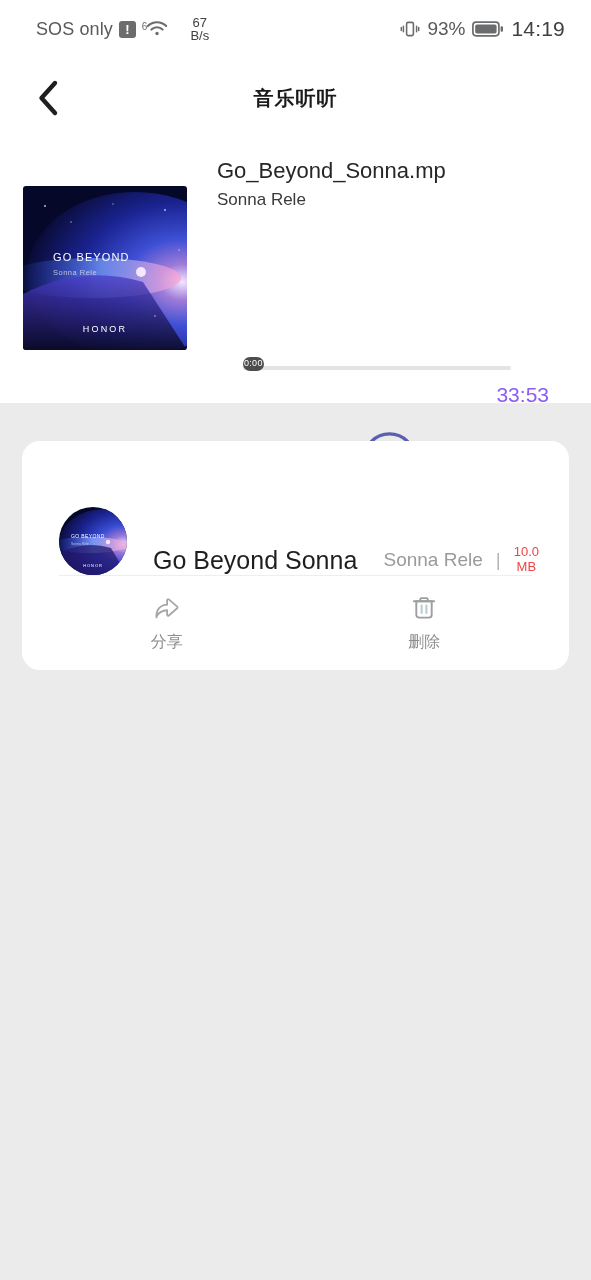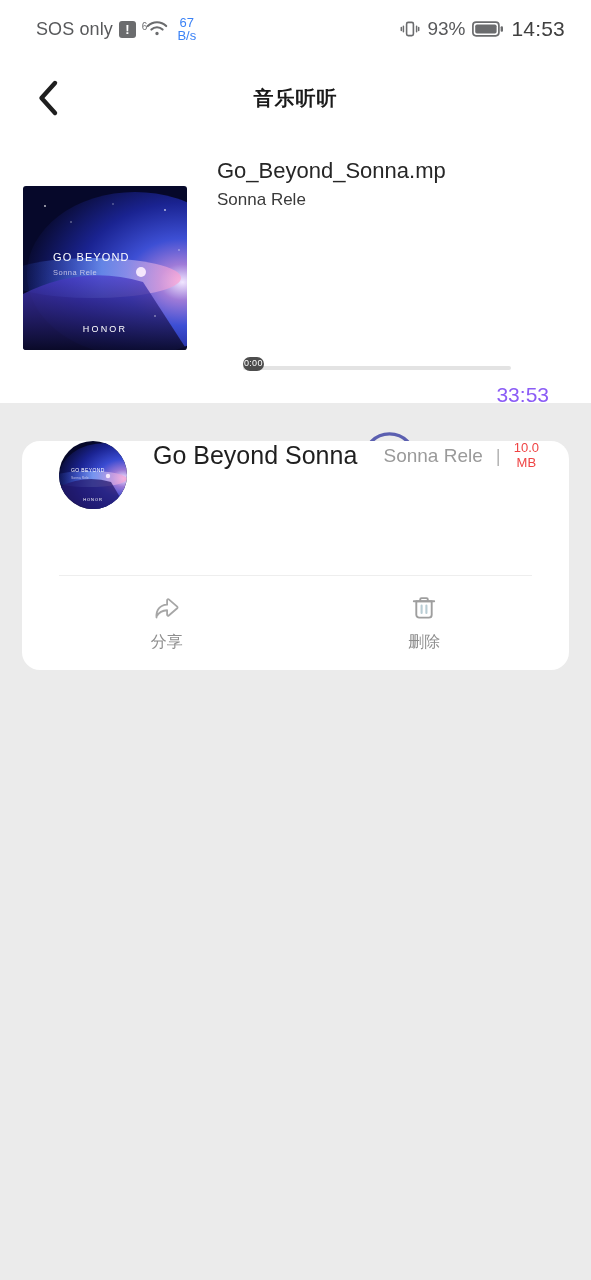--- a/index.html
+++ b/index.html
@@ -51,23 +51,23 @@
     font-size: 10px;
     color: #6b6c6e;
     margin-right: -1px;
     margin-bottom: 6px;
   }
   .netspeed {
     display: flex;
     flex-direction: column;
     align-items: center;
     line-height: 1.0;
-    color: #3b82f6;
+    color: #404040;
     font-size: 13px;
-    margin-left: 3px;
+    margin-left: 16px;
   }
   .netspeed .n1 { font-size: 13px; }
   .netspeed .n2 { font-size: 13px; }
   .battery-pct { font-size: 19px; color: #58595b; }
   .clock { font-size: 21px; color: #404040; letter-spacing: 0.2px; }
 
   
   .navbar {
     position: absolute;
     top: 58px; left: 0;
@@ -160,21 +160,21 @@
     position: absolute;
     left: 22px; top: 441px;
     width: 547px; height: 229px;
     background: #ffffff;
     border-radius: 18px;
   }
   .card-head {
     position: relative;
     height: 134px;
     display: flex;
-    align-items: flex-start;
+    align-items: flex-end;
     padding: 0 30px 0 37px;
   }
   .thumb {
     width: 68px; height: 68px;
     border-radius: 50%;
     overflow: hidden;
     flex: 0 0 68px;
   }
   .thumb svg { display: block; }
   .file-title {
@@ -249,21 +249,21 @@
       <svg width="20" height="20" viewBox="0 0 20 20">
         <rect x="6.6" y="3.4" width="6.8" height="13.2" rx="1.6" fill="none" stroke="#6b6c6e" stroke-width="1.6"></rect>
         <path d="M3.4 7.2v5.6M1.3 8.6v2.8M16.6 7.2v5.6M18.7 8.6v2.8" stroke="#6b6c6e" stroke-width="1.5" stroke-linecap="round"></path>
       </svg>
       <span class="battery-pct">93%</span>
       <svg width="32" height="18" viewBox="0 0 32 18">
         <rect x="0.9" y="2.2" width="26" height="13.6" rx="3.2" fill="none" stroke="#6b6c6e" stroke-width="1.7"></rect>
         <rect x="3.2" y="4.5" width="21.4" height="9" rx="1.8" fill="#6b6c6e"></rect>
         <rect x="28.6" y="6.2" width="2.4" height="5.6" rx="1.1" fill="#6b6c6e"></rect>
       </svg>
-      <span class="clock">14:53</span>
+      <span class="clock">14:19</span>
     </div>
   </div>
 
   <div class="navbar">
     <div class="back-btn">
       <svg width="30" height="40" viewBox="0 0 30 40" fill="none">
         <path d="M21 5L7.5 20L21 35" stroke="#1f1f1f" stroke-width="4.4" stroke-linecap="round" stroke-linejoin="round"></path>
       </svg>
     </div>
     <div class="nav-title">音乐听听</div>

